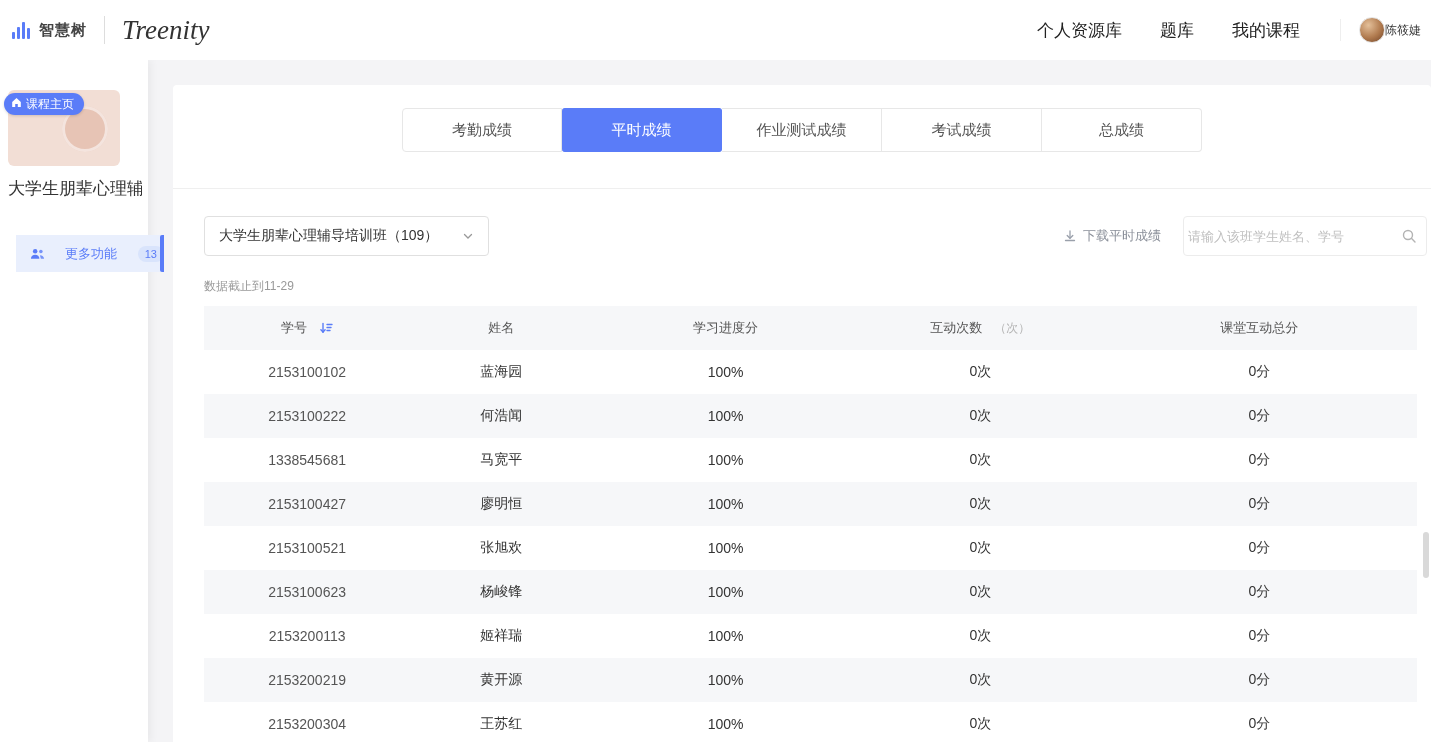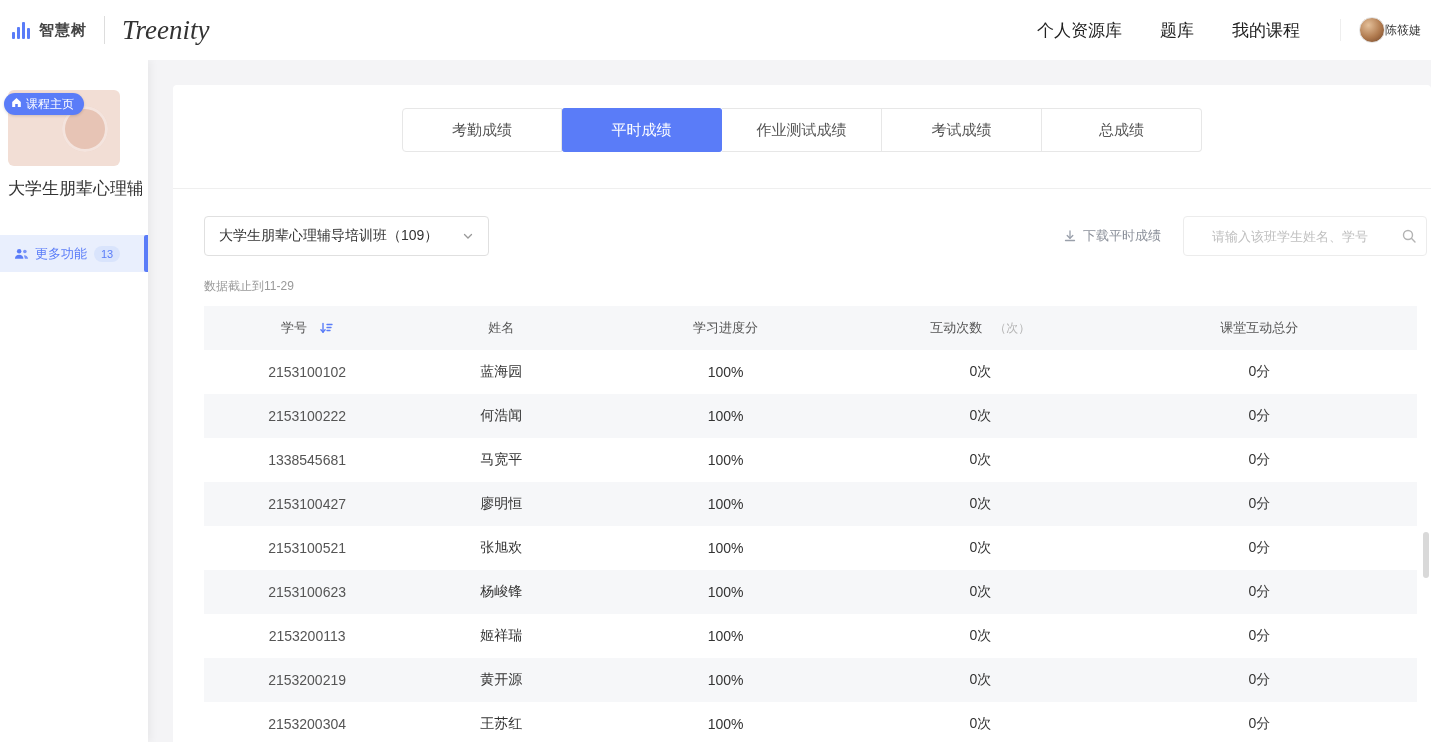--- a/index.html
+++ b/index.html
@@ -41,22 +41,22 @@
     box-shadow:3px 0 8px rgba(0,0,0,.05);z-index:2;}
   .course-thumb{position:absolute;left:8px;top:30px;width:112px;height:76px;border-radius:6px;
     background:#f2ded5;overflow:hidden;cursor:pointer;}
   .thumb-art{position:absolute;right:12px;top:16px;width:46px;height:46px;border-radius:50%;
     background:#e7c4b5;box-shadow:inset 0 0 0 3px rgba(255,255,255,.55);}
   .course-home-pill{position:absolute;left:4px;top:33px;height:22px;padding:0 10px 0 7px;
     background:var(--accent);border-radius:11px;color:#fff;font-size:12px;
     display:flex;align-items:center;gap:4px;cursor:pointer;box-shadow:0 1px 3px rgba(0,0,0,.15);}
   .course-title{position:absolute;left:8px;top:117px;width:134px;font-size:17px;color:#333;
     white-space:nowrap;overflow:hidden;}
-  .more-item{position:absolute;left:0;top:175px;width:148px;height:37px;background:var(--accent-light-bg);
-    display:flex;align-items:center;padding-left:14px;gap:6px;font-size:13px;color:var(--accent);cursor:pointer;}
+  .more-item{position:absolute;left:16px;top:175px;width:148px;height:37px;background:var(--accent-light-bg);
+    display:flex;align-items:center;padding-left:14px;gap:6px;font-size:13px;color:var(--accent);cursor:pointer;justify-content:space-between;}
   .more-badge{background:var(--badge-bg);border-radius:9px;font-size:11px;padding:2px 7px;color:var(--accent);margin-left:1px;}
   .active-bar{position:absolute;right:0;top:0;width:4px;height:37px;background:var(--accent);border-radius:2px 0 0 2px;}
 
   
   .main{position:absolute;top:60px;left:148px;width:1283px;height:682px;background:var(--page-bg);}
   .card{position:absolute;left:25px;top:25px;width:1258px;height:657px;background:#fff;border-radius:4px 4px 0 0;}
 
   .tabs{display:flex;justify-content:center;margin-top:23px;}
   .tab{width:160px;height:44px;line-height:42px;text-align:center;font-size:15px;color:#555;
     background:#fff;border:1px solid #e7e7e7;border-left:none;cursor:pointer;}
@@ -66,21 +66,21 @@
 
   .tab-divider{height:1px;background:#efefef;margin-top:36px;}
 
   .controls{display:flex;justify-content:space-between;align-items:center;margin-top:27px;padding:0 4px 0 31px;}
   .class-select{display:flex;align-items:center;gap:24px;border:1px solid #e0e0e0;border-radius:4px;
     height:40px;padding:0 14px;font-size:14px;color:#333;cursor:pointer;background:#fff;}
   .right-controls{display:flex;align-items:center;gap:22px;}
   .download{display:flex;align-items:center;gap:6px;font-size:13px;color:#8a8f99;cursor:pointer;white-space:nowrap;}
   .search-box{position:relative;width:244px;height:40px;}
   .search-box input{width:100%;height:100%;border:1px solid #ececec;border-radius:4px;
-    padding:0 34px 0 28px;font-size:13px;color:#333;outline:none;background:#fff;
+    padding:0 34px 0 4px;font-size:13px;color:#333;outline:none;background:#fff;
     font-family:"Liberation Sans","DejaVu Sans",sans-serif;}
   .search-box input::placeholder{color:#bfbfbf;}
   .search-icon{position:absolute;right:10px;top:12px;cursor:pointer;}
 
   .deadline{margin:22px 0 0 31px;font-size:12px;color:var(--muted);}
 
   .table{margin:11px 14px 0 31px;}
   .thead-row,.trow{display:flex;align-items:center;height:44px;}
   .thead-row{background:var(--stripe);font-size:13px;color:var(--header-text);}
   .trow{font-size:14px;color:#333;background:#fff;}

